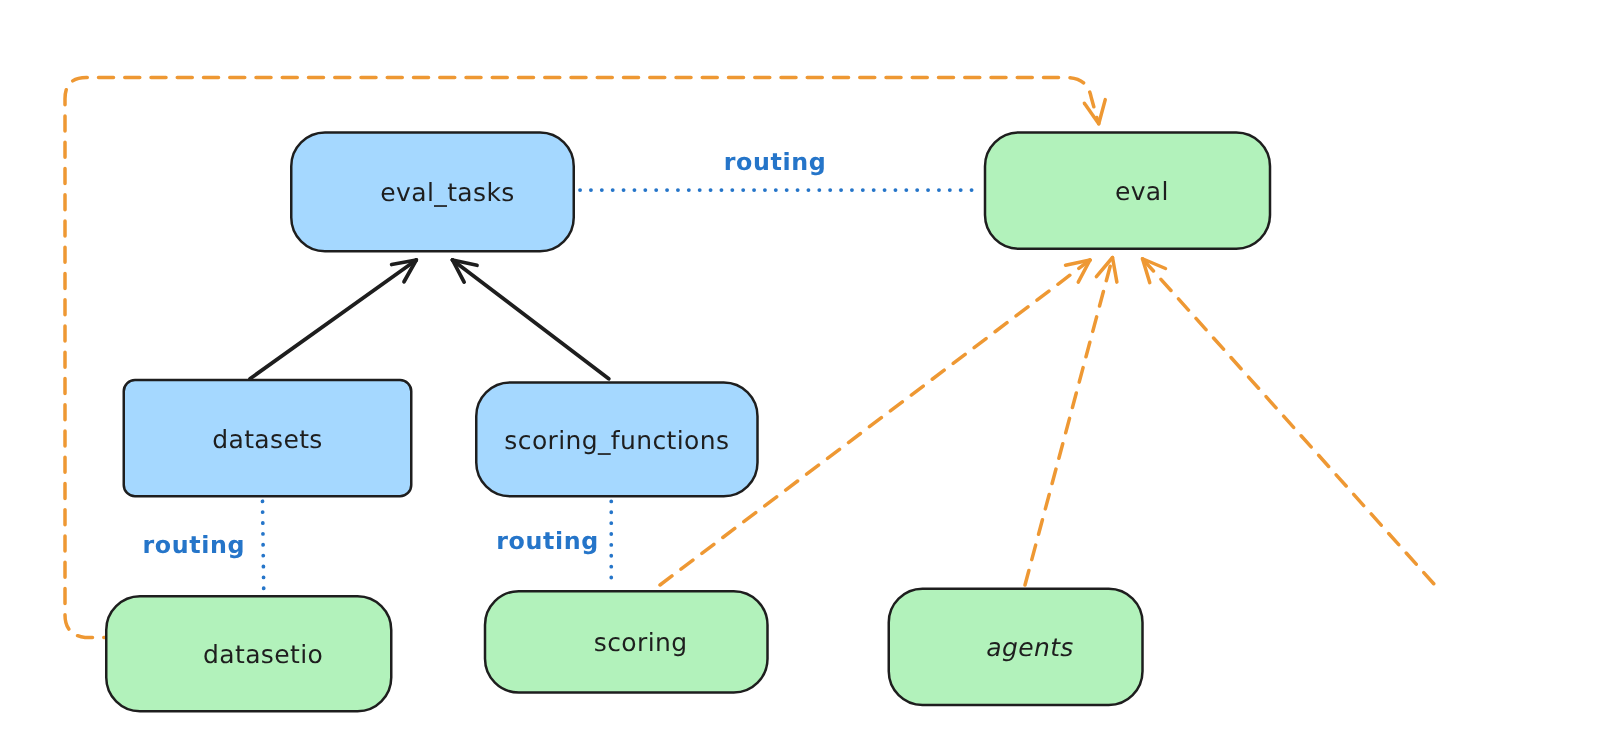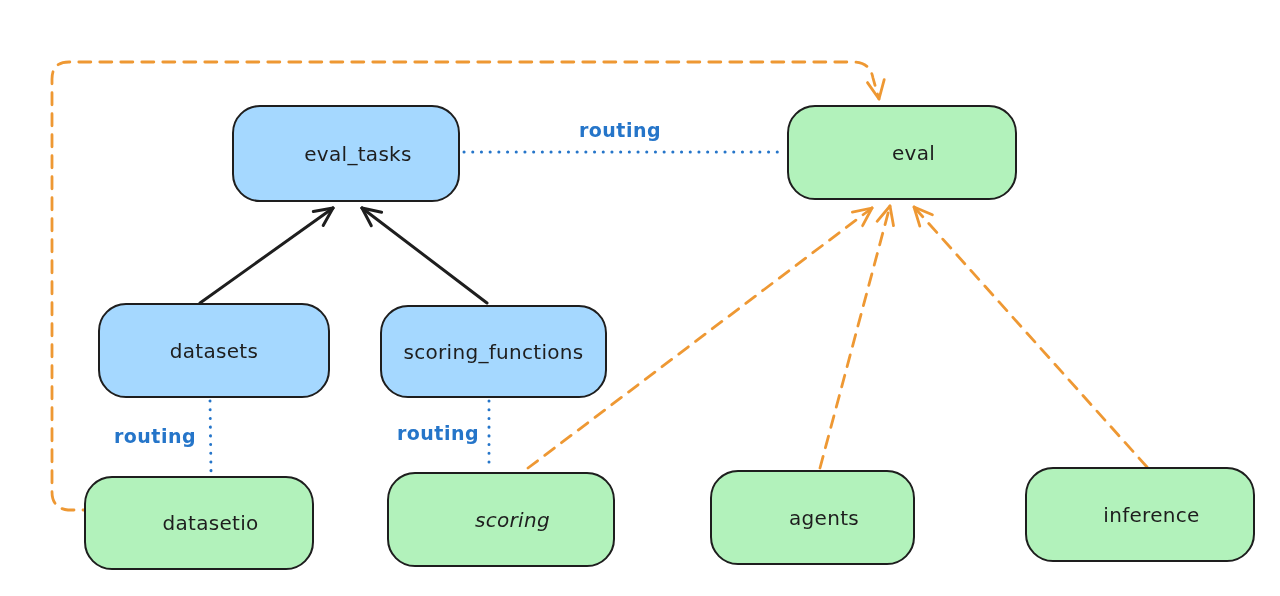--- a/index.html
+++ b/index.html
@@ -90,43 +90,40 @@
   </svg>
 
   <div class="node blue" style="left:232px;top:105px;width:228px;height:97px;padding-left:24px;">
     <span>eval_tasks</span>
   </div>
 
   <div class="node green" style="left:787px;top:105px;width:230px;height:95px;">
     <span>eval</span>
   </div>
 
-  <div class="node blue" style="left:98px;top:303px;width:232px;height:95px;">
+  <div class="node blue" style="left:98px;top:303px;width:232px;height:95px;border-radius:10px;">
     <span>datasets</span>
   </div>
 
   <div class="node blue" style="left:380px;top:305px;width:227px;height:93px;justify-content:center;">
     <span>scoring_functions</span>
   </div>
 
   <div class="node green" style="left:84px;top:476px;width:230px;height:94px;text-align:right;">
     <span>datasetio</span>
   </div>
 
-  <div class="node green" style="left:387px;top:472px;width:228px;height:95px;font-style:italic;">
+  <div class="node green" style="left:387px;top:472px;width:228px;height:83px;">
     <span>scoring</span>
   </div>
 
-  <div class="node green" style="left:710px;top:470px;width:205px;height:95px;">
+  <div class="node green" style="left:710px;top:470px;width:205px;height:95px;font-style:italic;">
     <span>agents</span>
   </div>
 
-  <div class="node green" style="left:1025px;top:467px;width:230px;height:95px;">
-    <span>inference</span>
-  </div>
 
   <div class="edge-label" style="left:620px;top:130px;">routing</div>
 
   <div class="edge-label" style="left:155px;top:436px;">routing</div>
 
   <div class="edge-label" style="left:438px;top:433px;">routing</div>
 
 </div>
 
 </body></html>

